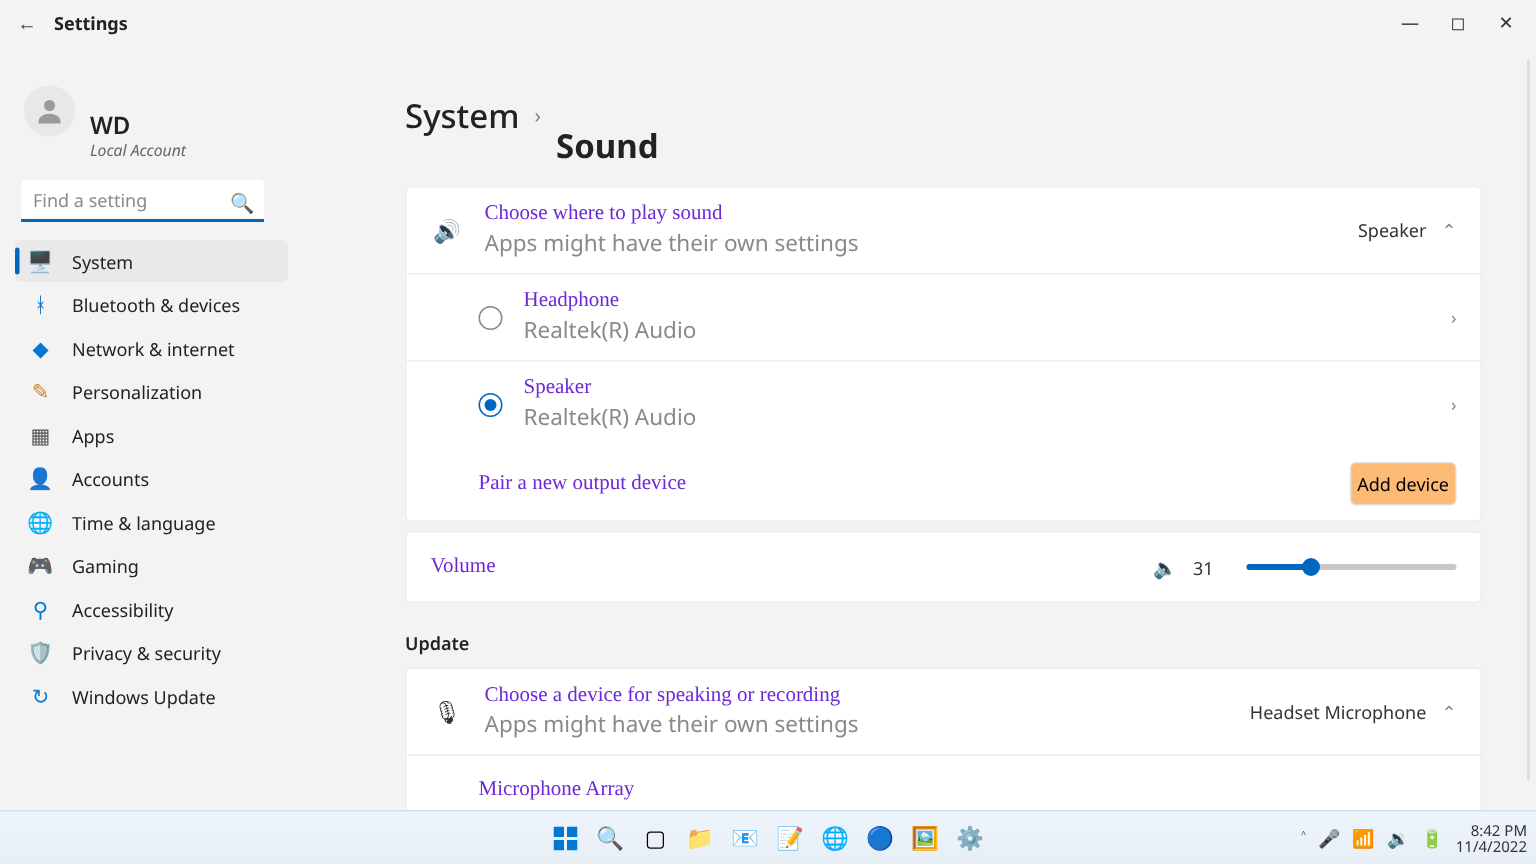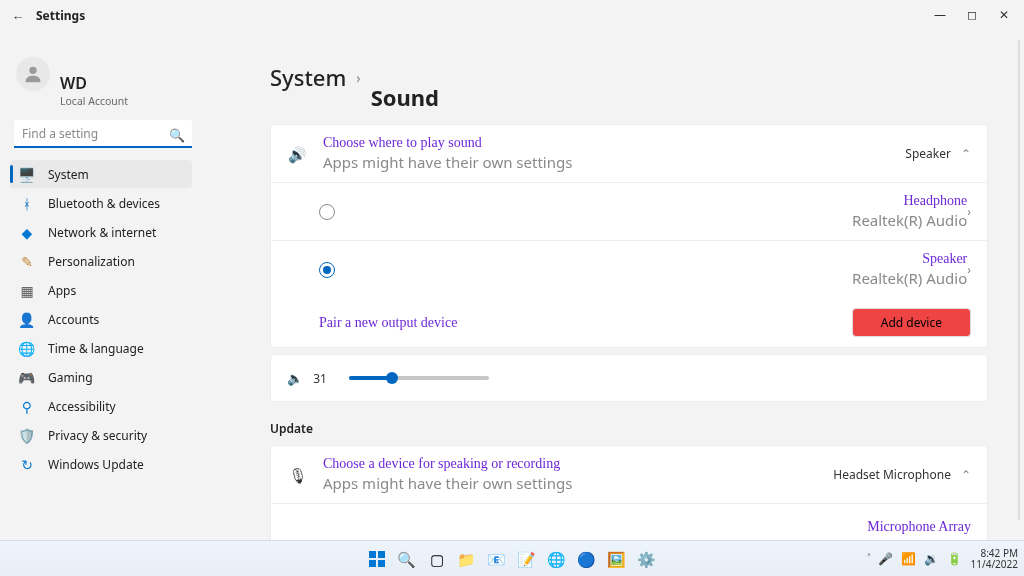--- a/index.html
+++ b/index.html
@@ -10,22 +10,22 @@
   .titlebar .title { font-size: 12px; color: #222; margin-left: 4px; font-weight: bold; }
   .titlebar .spacer { flex: 1; }
   .winbtn { width: 32px; height: 24px; text-align: center; color: #333; font-size: 12px; line-height: 24px; }
   
   .app { flex: 1; display: flex; overflow: hidden; }
   .left { width: 200px; padding: 10px 8px 10px 10px; display: flex; flex-direction: column; }
   .profile { display: flex; align-items: center; gap: 10px; margin: 0 6px 12px 6px; }
   .avatar { width: 34px; height: 34px; border-radius: 50%; background: #e8e8e8; display: flex; align-items: center; justify-content: center; }
   .avatar svg { width: 22px; height: 22px; fill: #9a9a9a; }
   .profile .name { font-size: 16px; font-weight: 600; color: #222; margin-top: 32px; }
-  .profile .acct { font-size: 10.5px; color: #666; }
-  .searchwrap { position: relative; margin: 0 0 12px 4px; }
+  .profile .acct { font-size: 10.5px; color: #666; font-style: italic; }
+  .searchwrap { position: relative; margin: 0 16px 12px 4px; }
   .search { width: 100%; height: 28px; border: none; border-bottom: 2px solid #0067c0; background: #fff; padding: 0 26px 0 8px; font-size: 12px; outline: none; border-radius: 3px 3px 0 0; }
   .search::placeholder { color: #8a8a8a; }
   .searchicon { position: absolute; right: 6px; top: 6px; color: #777; font-size: 13px; }
   .nav { display: flex; flex-direction: column; gap: 1px; }
   .nav-item { height: 28px; display: flex; align-items: center; gap: 12px; padding: 0 8px 0 8px; border-radius: 4px; font-size: 12px; color: #222; position: relative; }
   .nav-item.selected { background: #e9e9e9; }
   .nav-item.selected::before { content: ""; position: absolute; left: 0; top: 5px; bottom: 5px; width: 3px; background: #0067c0; border-radius: 2px; }
   .nav-ico { width: 18px; display: flex; justify-content: center; font-size: 14px; }
   
   .main { flex: 1; padding: 12px 36px 0 70px; overflow-y: auto; }
@@ -39,23 +39,23 @@
   .row:last-child { border-bottom: none; }
   .row .ico { width: 22px; text-align: center; color: #333; font-size: 15px; margin-right: 14px; }
   .row .body { flex: 1; }
   .row .title { font-size: 14px; color: #6d28d9; font-family: Liberation Serif, serif; }
   .row .sub { font-size: 15px; color: #8a8a8a; margin-top: 1px; }
   .row .right { display: flex; align-items: center; gap: 10px; font-size: 12px; color: #333; }
   .chev { color: #888; font-size: 12px; }
   .radio { width: 16px; height: 16px; border: 1.5px solid #888; border-radius: 50%; margin-right: 14px; position: relative; }
   .radio.sel { border-color: #0067c0; }
   .radio.sel::after { content: ""; position: absolute; inset: 3px; background: #0067c0; border-radius: 50%; }
-  .option-row { padding-left: 48px; text-align: right; }
+  .option-row { padding-left: 48px; }
   .pair-row { justify-content: space-between; padding-left: 48px; }
-  .btn { border: 1px solid #ddd; background: #ef4444; font-size: 12px; padding: 5px 28px; border-radius: 4px; }
+  .btn { border: 1px solid #ddd; background: #fdba74; font-size: 12px; padding: 5px 4px; border-radius: 4px; }
   .vol-row { padding: 14px 16px; }
   .slider { flex: 1; height: 4px; background: #c7c7c7; border-radius: 2px; position: relative; margin-left: 12px; }
   .slider .fill { position: absolute; left: 0; top: 0; bottom: 0; background: #0067c0; border-radius: 2px; }
   .slider .thumb { position: absolute; top: -4px; width: 12px; height: 12px; border-radius: 50%; background: #0067c0; margin-left: -6px; }
   .toggle { width: 34px; height: 16px; border: 1px solid #777; border-radius: 10px; position: relative; }
   .toggle::after { content: ""; position: absolute; left: 2px; top: 2px; width: 10px; height: 10px; background: #555; border-radius: 50%; }
   .scrollhint { position: absolute; right: 4px; top: 40px; width: 2px; height: 480px; background: #ddd; border-radius: 1px; }
   
   .taskbar { height: 36px; background: linear-gradient(#eef4fb,#e8eef6); border-top: 1px solid #d8dee6; display: flex; align-items: center; justify-content: center; position: relative; }
   .tcenter { display: flex; gap: 2px; }
@@ -185,20 +185,23 @@
           </div>
         </div>
       <div class="row pair-row">
         <div class="title">Pair a new output device</div>
         <button class="btn">Add device</button>
       </div>
     </div>
 
     <div class="card">
       <div class="row vol-row">
+        <div class="body">
+            <div class="title">Volume</div>
+          </div>
         <div class="right" style="flex:0 0 200px;">
           <span style="font-size:13px;">🔈</span>
           <span>31</span>
           <div class="slider" style="width:140px;">
             <div class="fill" id="vol-fill" style="width: 31%;"></div>
             <div class="thumb" id="vol-thumb" style="left: 31%;"></div>
           </div>
         </div>
       </div>
     </div>

